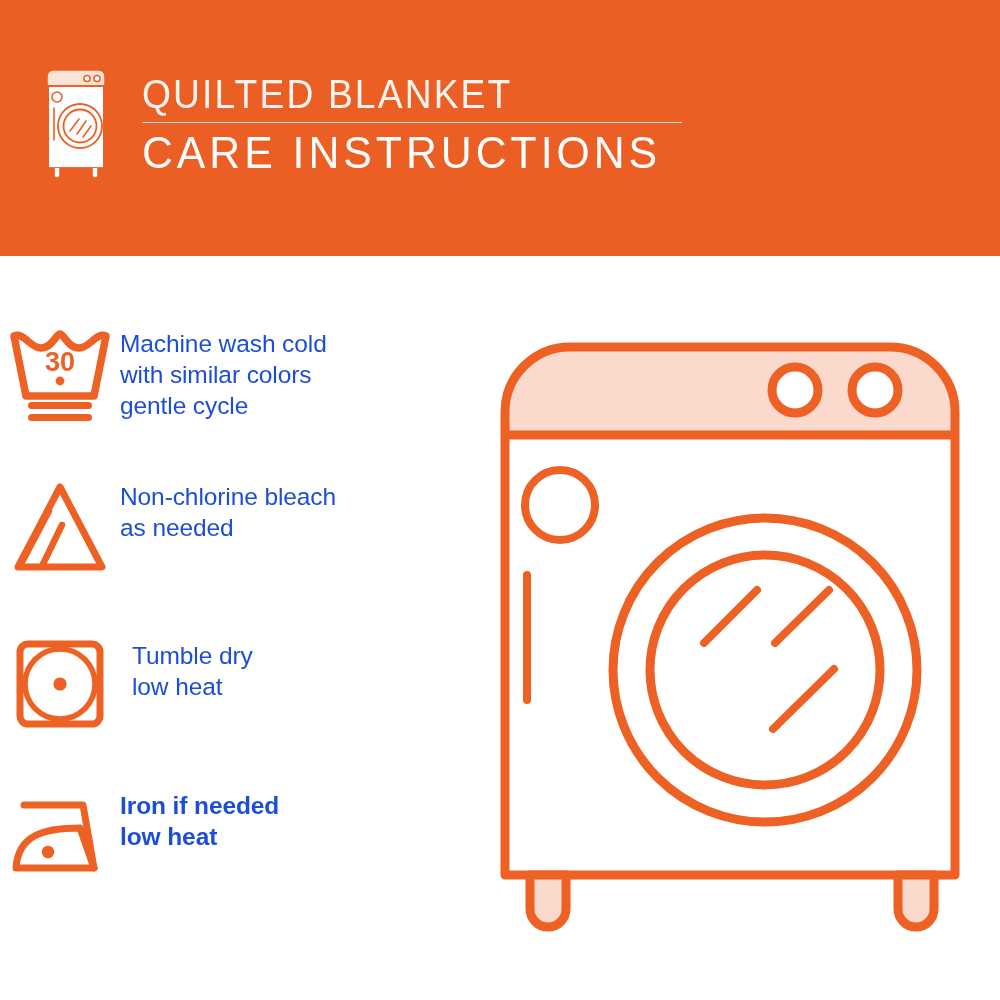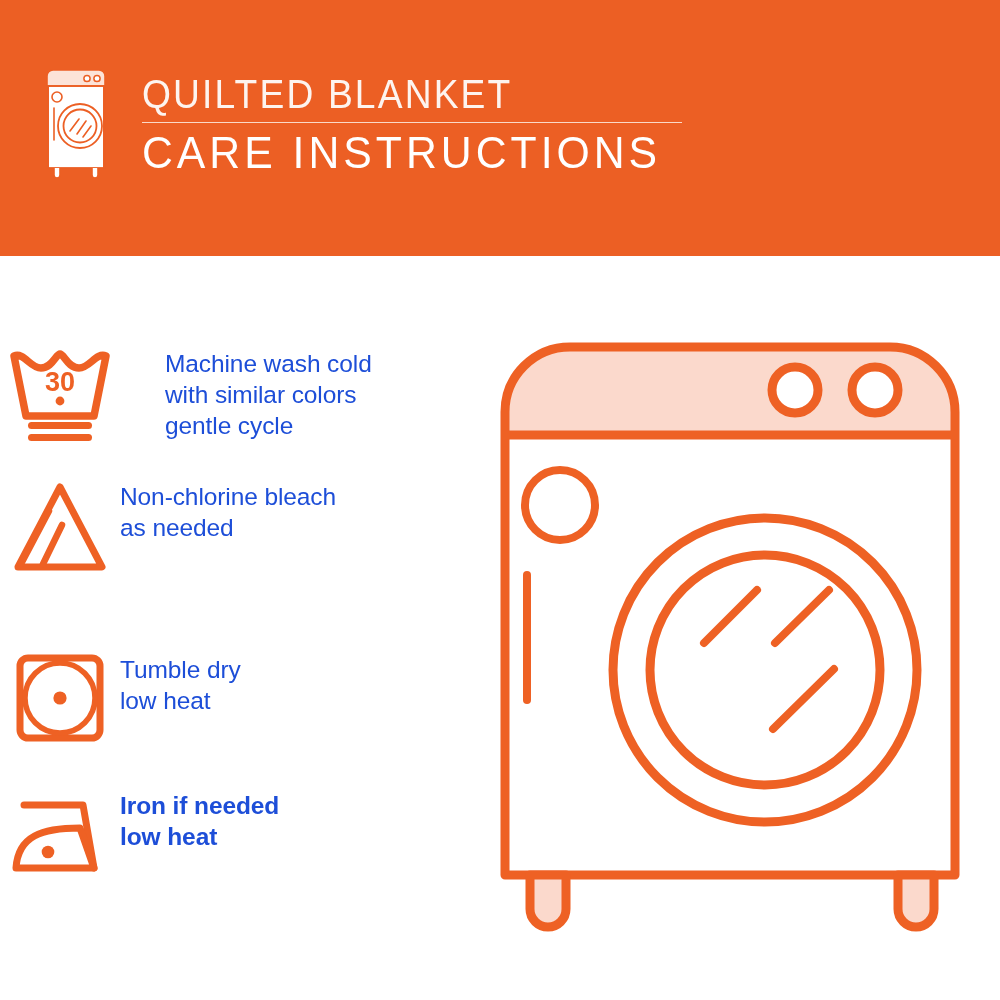--- a/index.html
+++ b/index.html
@@ -90,23 +90,23 @@
   }
   .care-label {
     color: #1d4ed8;
     font-size: 24.5px;
     line-height: 31px;
     letter-spacing: -0.1px;
     white-space: pre-line;
     padding-top: 2px;
   }
 
-  #row-wash   { top: 106px; gap: 45px; }
+  #row-wash   { top: 86px; }
   #row-bleach { top: 239px; }
-  #row-dry    { top: 412px; }
+  #row-dry    { top: 398px; gap: 12px; }
   #row-iron   { top: 548px; font-weight: bold; }
 
   
   #machine {
     position: absolute;
     left: 485px;
     top: 325px;
     width: 500px;
     height: 620px;
   }

